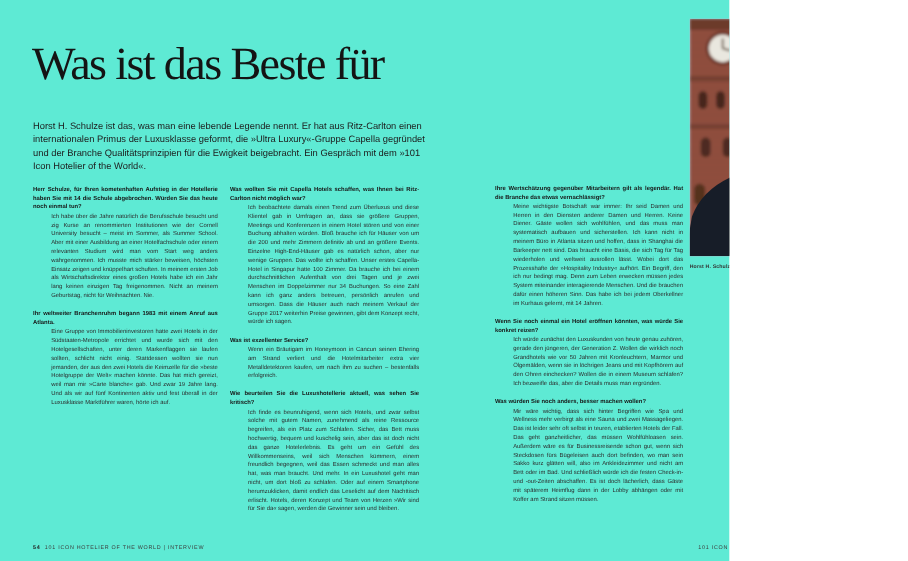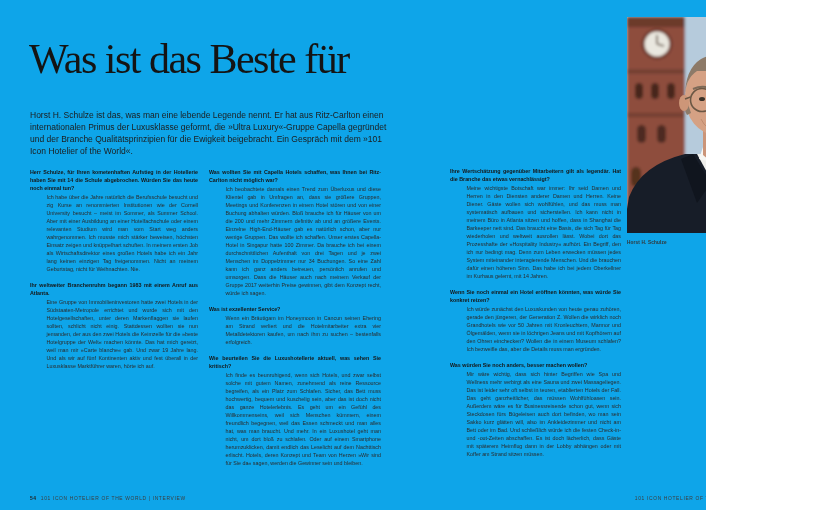--- a/index.html
+++ b/index.html
@@ -1,23 +1,22 @@
 <!DOCTYPE html>
 <html lang="de"><head>
 <meta charset="utf-8">
 <style>
   html,body{margin:0;padding:0;background:#ffffff;}
   #spread{
     position:relative;
     width:663px;height:510px;
-    background:#0ea5e9;
+    background:#5eead4;
     overflow:hidden;
     font-family:"Liberation Sans",sans-serif;
     color:#222;
-    padding-left:43px;
   }
   
   .headline{
     position:absolute;left:29px;top:14px;width:390px;
     font-family:"Liberation Serif",serif;
     font-weight:400;color:#141414;
     font-size:42px;line-height:34px;letter-spacing:-1.5px;
   }
   .intro{
     position:absolute;left:30px;top:92px;width:724px;

